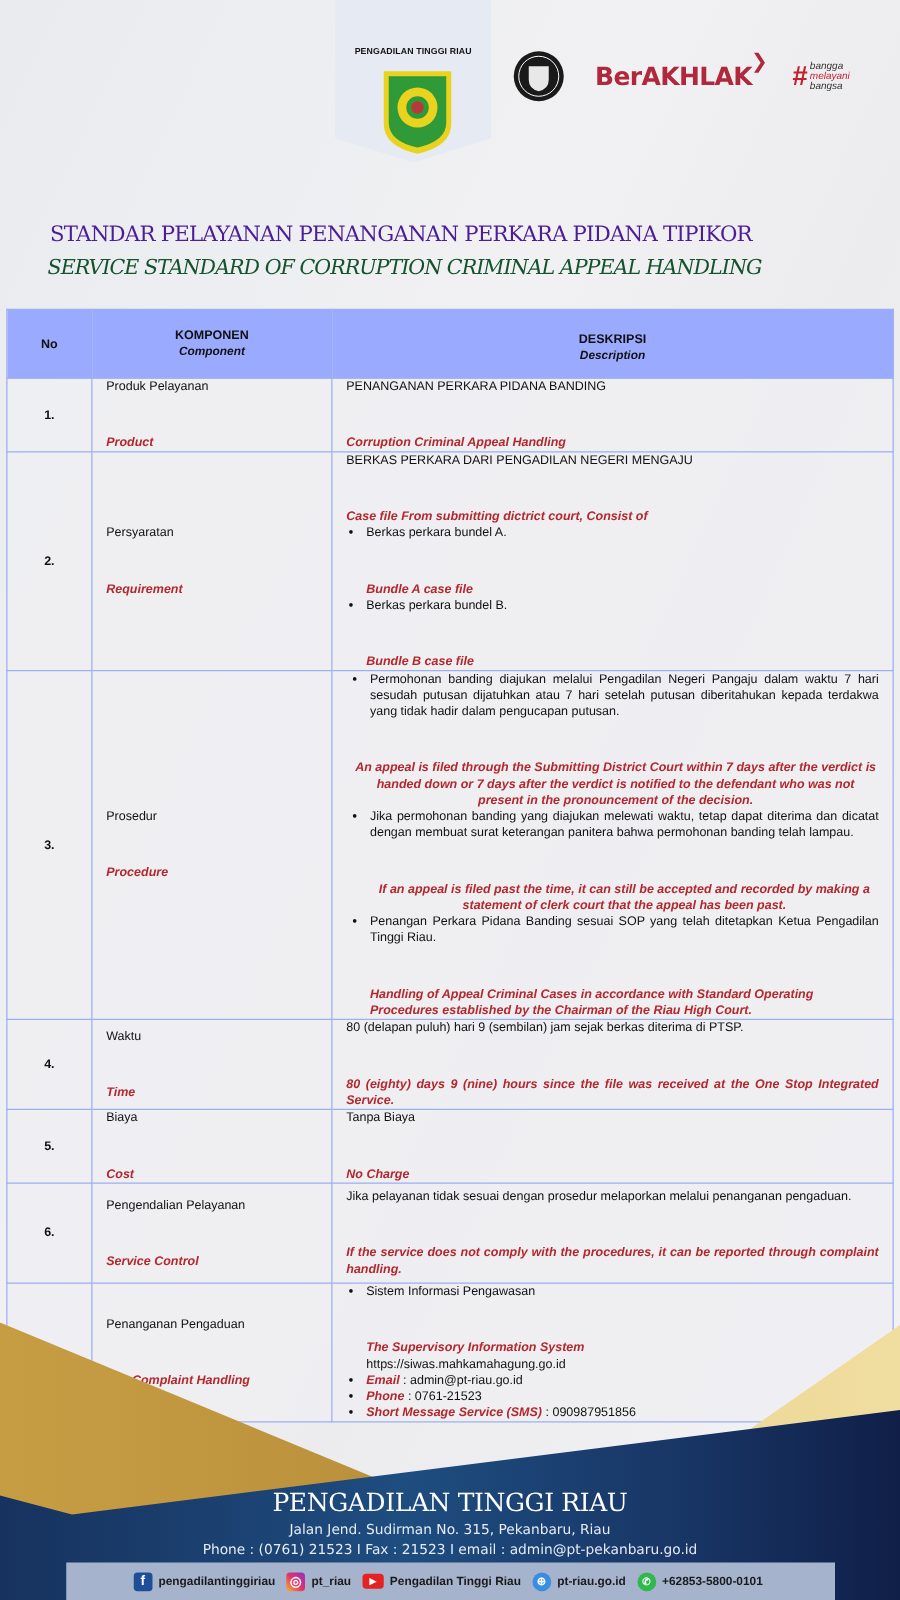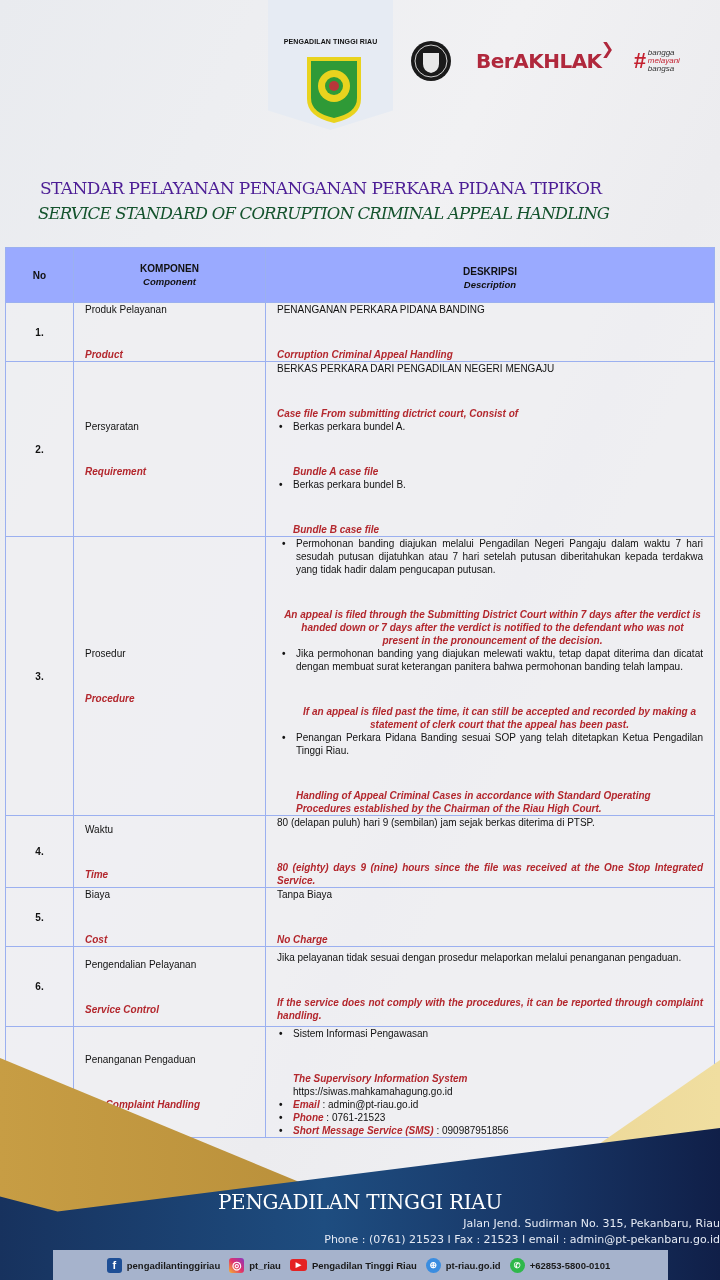--- a/index.html
+++ b/index.html
@@ -83,21 +83,21 @@
   .footer-navy {
     position: absolute; left: 0; top: 1128px; width: 720px; height: 152px;
     background: linear-gradient(90deg, #17325e 0%, #1e4d80 45%, #183666 75%, #101f48 100%);
     clip-path: polygon(0 45%, 8% 55%, 100% 0, 100% 100%, 0 100%);
   }
   .org-name {
     position: absolute; left: 0; width: 720px; top: 1190px; text-align: center;
     font-family: "DejaVu Serif", serif; color: #fff; font-size: 20px; letter-spacing: -0.3px;
   }
   .org-addr, .org-contact {
-    position: absolute; left: 0; width: 720px; text-align: right; color: #e6ebf5;
+    position: absolute; left: 0; width: 720px; text-align: center; color: #e6ebf5;
     font-family: "DejaVu Sans", sans-serif; font-size: 11px;
   }
   .org-addr { top: 1217px; }
   .org-contact { top: 1233px; }
   .social-bar {
     position: absolute; left: 53px; top: 1250px; width: 615px; height: 30px;
     background: #a6b3cc; display: flex; align-items: center; justify-content: center; gap: 5px;
     font-size: 9.5px; font-weight: bold; color: #1a1a1a;
   }
   .soc { display: flex; align-items: center; gap: 5px; margin-right: 4px; }

